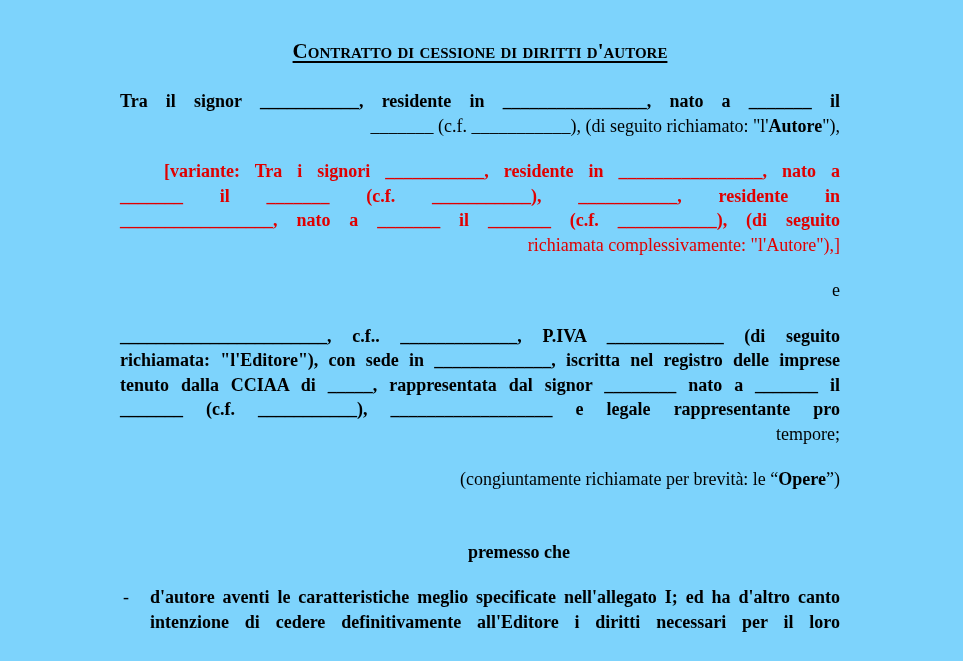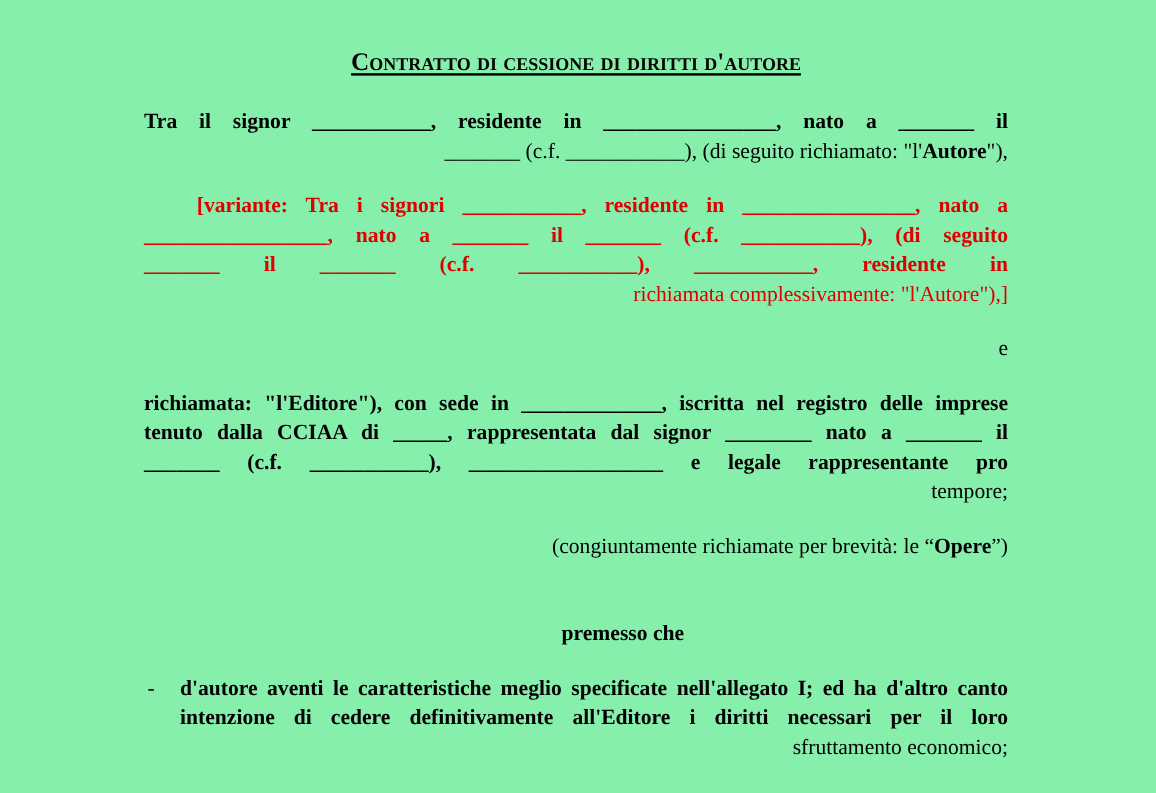--- a/index.html
+++ b/index.html
@@ -1,21 +1,21 @@
 <!DOCTYPE html>
 <html style="--red: #e00000;"><head>
 <meta charset="utf-8">
 <style>
   html, body { margin: 0; padding: 0; background: #ffffff; }
   .page {
     position: relative;
     width: 963px; height: 661px;
     box-sizing: border-box;
     padding: 38px 123px 0 120px;
-    background: #86efac;
+    background: #7dd3fc;
     color: #000000;
     font-family: "Liberation Serif", serif;
     font-size: 18px;
     line-height: 24.5px;
     overflow: hidden;
   }
   .title { text-align: center; margin-bottom: 24px; }
   .title-text {
     font: small-caps bold 21px/27px "Liberation Serif", serif;
     text-decoration: underline;
@@ -39,39 +39,39 @@
   <div class="title">
     <span class="title-text">Contratto di cessione di diritti d'autore</span>
   </div>
   <div>
       <div class="para">
         <div class="line fill"><span>Tra il signor ___________, residente in ________________, nato a _______ il</span></div>
         <div class="line left"><span>_______ (c.f. ___________), (di seguito richiamato: "l'</span><span class="b">Autore</span><span>"),</span></div>
       </div>
       <div class="para">
         <div class="line fill" style="text-indent: 44px;"><span class="red">[variante: Tra i signori ___________, residente in ________________, nato a</span></div>
+        <div class="line fill"><span class="red">_______ il _______ (c.f. ___________), ___________, residente in</span></div>
         <div class="line fill"><span class="red">_________________, nato a _______ il _______ (c.f. ___________), (di seguito</span></div>
-        <div class="line fill"><span class="red">_______ il _______ (c.f. ___________), ___________, residente in</span></div>
         <div class="line left"><span class="red">richiamata complessivamente: "l'Autore"),]</span></div>
       </div>
       <div class="para">
         <div class="line left"><span>e</span></div>
       </div>
       <div class="para">
+        <div class="line fill"><span>_______________________, c.f.. _____________, P.IVA _____________ (di seguito</span></div>
         <div class="line fill"><span>richiamata: "l'Editore"), con sede in _____________, iscritta nel registro delle imprese</span></div>
         <div class="line fill"><span>tenuto dalla CCIAA di _____, rappresentata dal signor ________ nato a _______ il</span></div>
         <div class="line fill"><span>_______ (c.f. ___________), __________________ e legale rappresentante pro</span></div>
         <div class="line left"><span>tempore;</span></div>
       </div>
       <div class="para">
         <div class="line left" style="text-indent: 40px;"><span>(congiuntamente richiamate per brevità: le “</span><span class="b">Opere</span><span>”)</span></div>
       </div>
       <div class="para premesso">
         <div class="line center"><span class="b">premesso che</span></div>
       </div>
       <div class="para list">
         <span class="dash">-</span>
         <div class="line fill"><span>d'autore aventi le caratteristiche meglio specificate nell'allegato I; ed ha d'altro canto</span></div>
         <div class="line fill"><span>intenzione di cedere definitivamente all'Editore i diritti necessari per il loro</span></div>
-        <div class="line left"><span>sfruttamento economico;</span></div>
       </div>
     </div>
 </div>
 
 </body></html>

